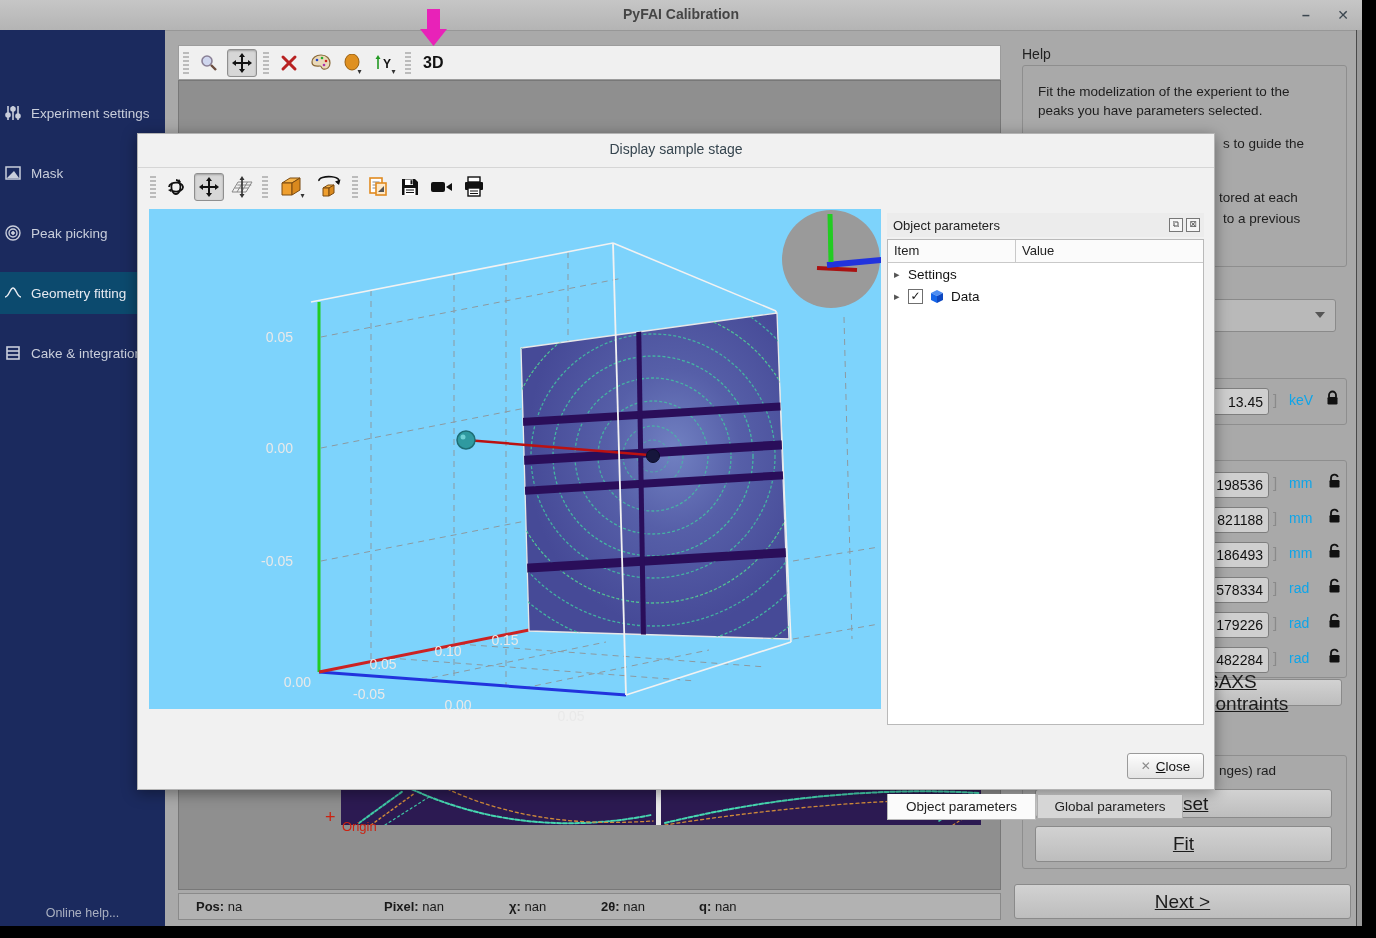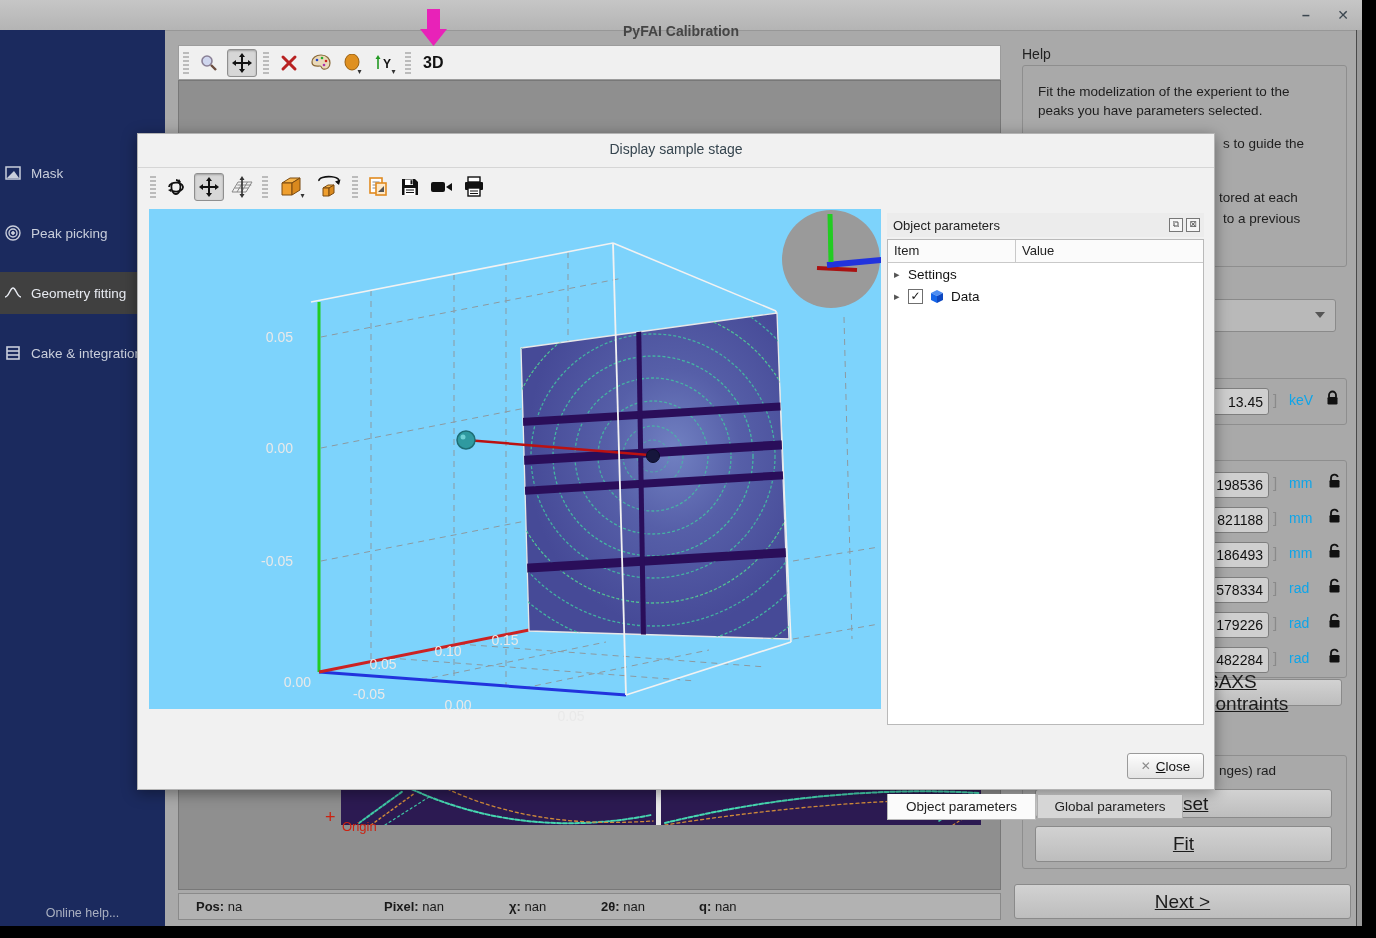--- a/index.html
+++ b/index.html
@@ -2,26 +2,26 @@
 <html><head>
 <meta charset="utf-8">
 <style>
   html,body{margin:0;padding:0;background:#000;}
   #root{position:relative;width:1376px;height:938px;background:#000;overflow:hidden;
         font-family:"Liberation Sans","DejaVu Sans",sans-serif;font-size:13px;color:#222;}
   .abs{position:absolute;}
   
   .titlebar{left:0;top:0;width:1362px;height:30px;background:linear-gradient(#c6c6c6,#b4b4b4);
             border-bottom:1px solid #979797;}
-  .titlebar .title{left:0;right:0;top:23px;text-align:center;font-weight:bold;color:#454545;font-size:14px;}
+  .titlebar .title{left:0;right:0;top:6px;text-align:center;font-weight:bold;color:#454545;font-size:14px;}
   .winbtn{top:5px;width:22px;height:20px;text-align:center;color:#3c4750;font-weight:bold;font-size:14px;line-height:20px;}
   
   .sidebar{left:0;top:30px;width:165px;height:896px;background:#1b2a5e;}
   .side-item{left:0;width:165px;height:42px;color:#c9cedb;display:flex;align-items:center;gap:9px;padding-left:4px;box-sizing:border-box;font-size:13.5px;}
-  .side-item.active{background:#404040;color:#e8ebf2;}
+  .side-item.active{background:#0c4a6e;color:#e8ebf2;}
   .side-item svg{flex:0 0 auto;}
   .online-help{left:0;width:165px;bottom:6px;text-align:center;color:#aab0c0;font-size:12.5px;}
   
   .main-bg{left:165px;top:30px;width:1197px;height:896px;background:#a9a9a9;}
   .toolbar{left:178px;top:45px;width:823px;height:35px;background:#f0f0f0;border:1px solid #9c9c9c;box-sizing:border-box;display:flex;align-items:center;}
   .tb-grip{width:6px;height:22px;margin:0 4px;background:repeating-linear-gradient(#bbb 0 2px,transparent 2px 4px);}
   .tb-btn{width:28px;height:26px;display:flex;align-items:center;justify-content:center;margin:0 2px;border-radius:3px;}
   .tb-btn.pressed{background:#d7d7d7;border:1px solid #8f8f8f;box-shadow:inset 0 1px 2px rgba(0,0,0,.25);}
   .caret{font-size:8px;color:#333;margin-left:-3px;align-self:flex-end;}
   .label3d{font-weight:bold;font-size:16px;color:#111;margin-left:8px;}
@@ -76,20 +76,33 @@
 
   <div class="abs main-bg"></div>
 
   <div class="abs titlebar">
     <div class="abs title">PyFAI Calibration</div>
     <div class="abs winbtn" style="left:1295px;">–</div>
     <div class="abs winbtn" style="left:1332px;">✕</div>
   </div>
 
   <div class="abs sidebar">
+    <div class="abs side-item" style="top:62px;">
+      <svg width="18" height="18" viewBox="0 0 18 18">
+          <g stroke="#c9cedb" stroke-width="1.6">
+            <line x1="4" y1="2" x2="4" y2="16"></line>
+            <line x1="9" y1="2" x2="9" y2="16"></line>
+            <line x1="14" y1="2" x2="14" y2="16"></line>
+            <circle cx="4" cy="11" r="2" fill="#c9cedb"></circle>
+            <circle cx="9" cy="5" r="2" fill="#c9cedb"></circle>
+            <circle cx="14" cy="12" r="2" fill="#c9cedb"></circle>
+          </g>
+        </svg>
+      <span>Experiment settings</span>
+    </div>
     <div class="abs side-item" style="top:122px;">
       <svg width="18" height="18" viewBox="0 0 18 18">
           <rect x="2" y="3" width="14" height="12" fill="none" stroke="#c9cedb" stroke-width="1.5"></rect>
           <path d="M3 14 L10 7 L15 14 Z" fill="#c9cedb"></path>
         </svg>
       <span>Mask</span>
     </div>
     <div class="abs side-item" style="top:182px;">
       <svg width="18" height="18" viewBox="0 0 18 18">
           <g fill="none" stroke="#c9cedb">

